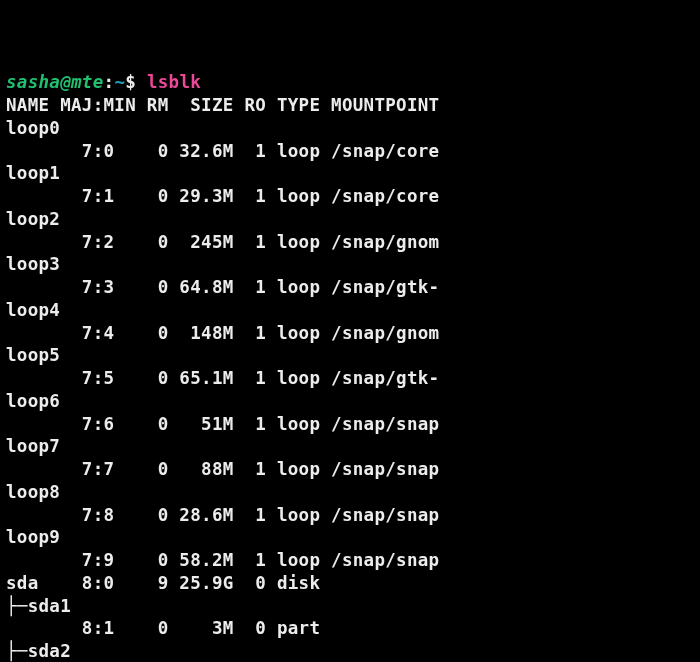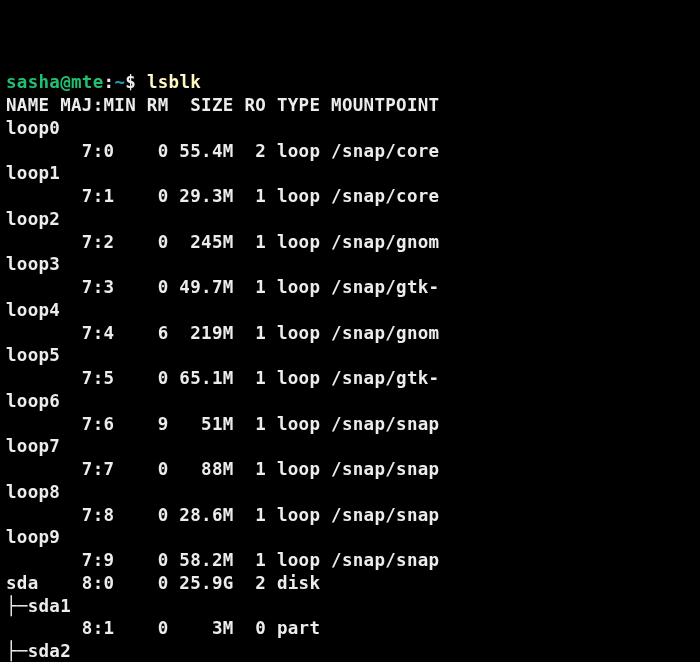--- a/index.html
+++ b/index.html
@@ -10,52 +10,52 @@
       font-size: 17.5px;
       line-height: 1.3;
       width: 700px;
       height: 662px;
       box-sizing: border-box;
       overflow: hidden;
       white-space: pre;
       font-weight: bold;
       letter-spacing: 0.3px;
     }
-    .user { color: #20c070; }
+    .user { color: #20c070; font-style: italic; }
     .path { color: #20a0b8; }
     .out  { color: #ececec; }
-    .cmd  { color: #fef9c3; }
+    .cmd  { color: #ec4899; }
   </style>
 </head>
 <body>
 
 
 <div class="out"><span class="user">sasha@mte</span><span class="out">:</span><span class="path">~</span><span class="out">$</span><span class="out"> </span><span class="cmd">lsblk</span>
 <span class="out">NAME MAJ:MIN RM  SIZE RO TYPE MOUNTPOINT</span>
 <span class="out">loop0</span>
-<span class="out">       7:0    0 55.4M  2 loop /snap/core</span>
+<span class="out">       7:0    0 32.6M  1 loop /snap/core</span>
 <span class="out">loop1</span>
 <span class="out">       7:1    0 29.3M  1 loop /snap/core</span>
 <span class="out">loop2</span>
 <span class="out">       7:2    0  245M  1 loop /snap/gnom</span>
 <span class="out">loop3</span>
-<span class="out">       7:3    0 49.7M  1 loop /snap/gtk-</span>
+<span class="out">       7:3    0 64.8M  1 loop /snap/gtk-</span>
 <span class="out">loop4</span>
-<span class="out">       7:4    6  219M  1 loop /snap/gnom</span>
+<span class="out">       7:4    0  148M  1 loop /snap/gnom</span>
 <span class="out">loop5</span>
 <span class="out">       7:5    0 65.1M  1 loop /snap/gtk-</span>
 <span class="out">loop6</span>
-<span class="out">       7:6    9   51M  1 loop /snap/snap</span>
+<span class="out">       7:6    0   51M  1 loop /snap/snap</span>
 <span class="out">loop7</span>
 <span class="out">       7:7    0   88M  1 loop /snap/snap</span>
 <span class="out">loop8</span>
 <span class="out">       7:8    0 28.6M  1 loop /snap/snap</span>
 <span class="out">loop9</span>
 <span class="out">       7:9    0 58.2M  1 loop /snap/snap</span>
-<span class="out">sda    8:0    0 25.9G  2 disk </span>
+<span class="out">sda    8:0    9 25.9G  0 disk </span>
 <span class="out">├─sda1</span>
 <span class="out">       8:1    0    3M  0 part </span>
 <span class="out">├─sda2</span>
 
 
 
 </div>
 
 
 

